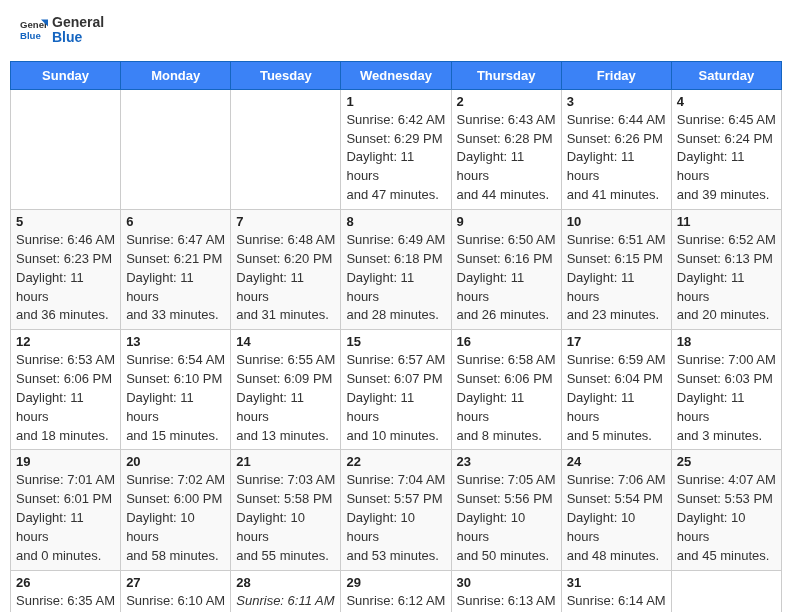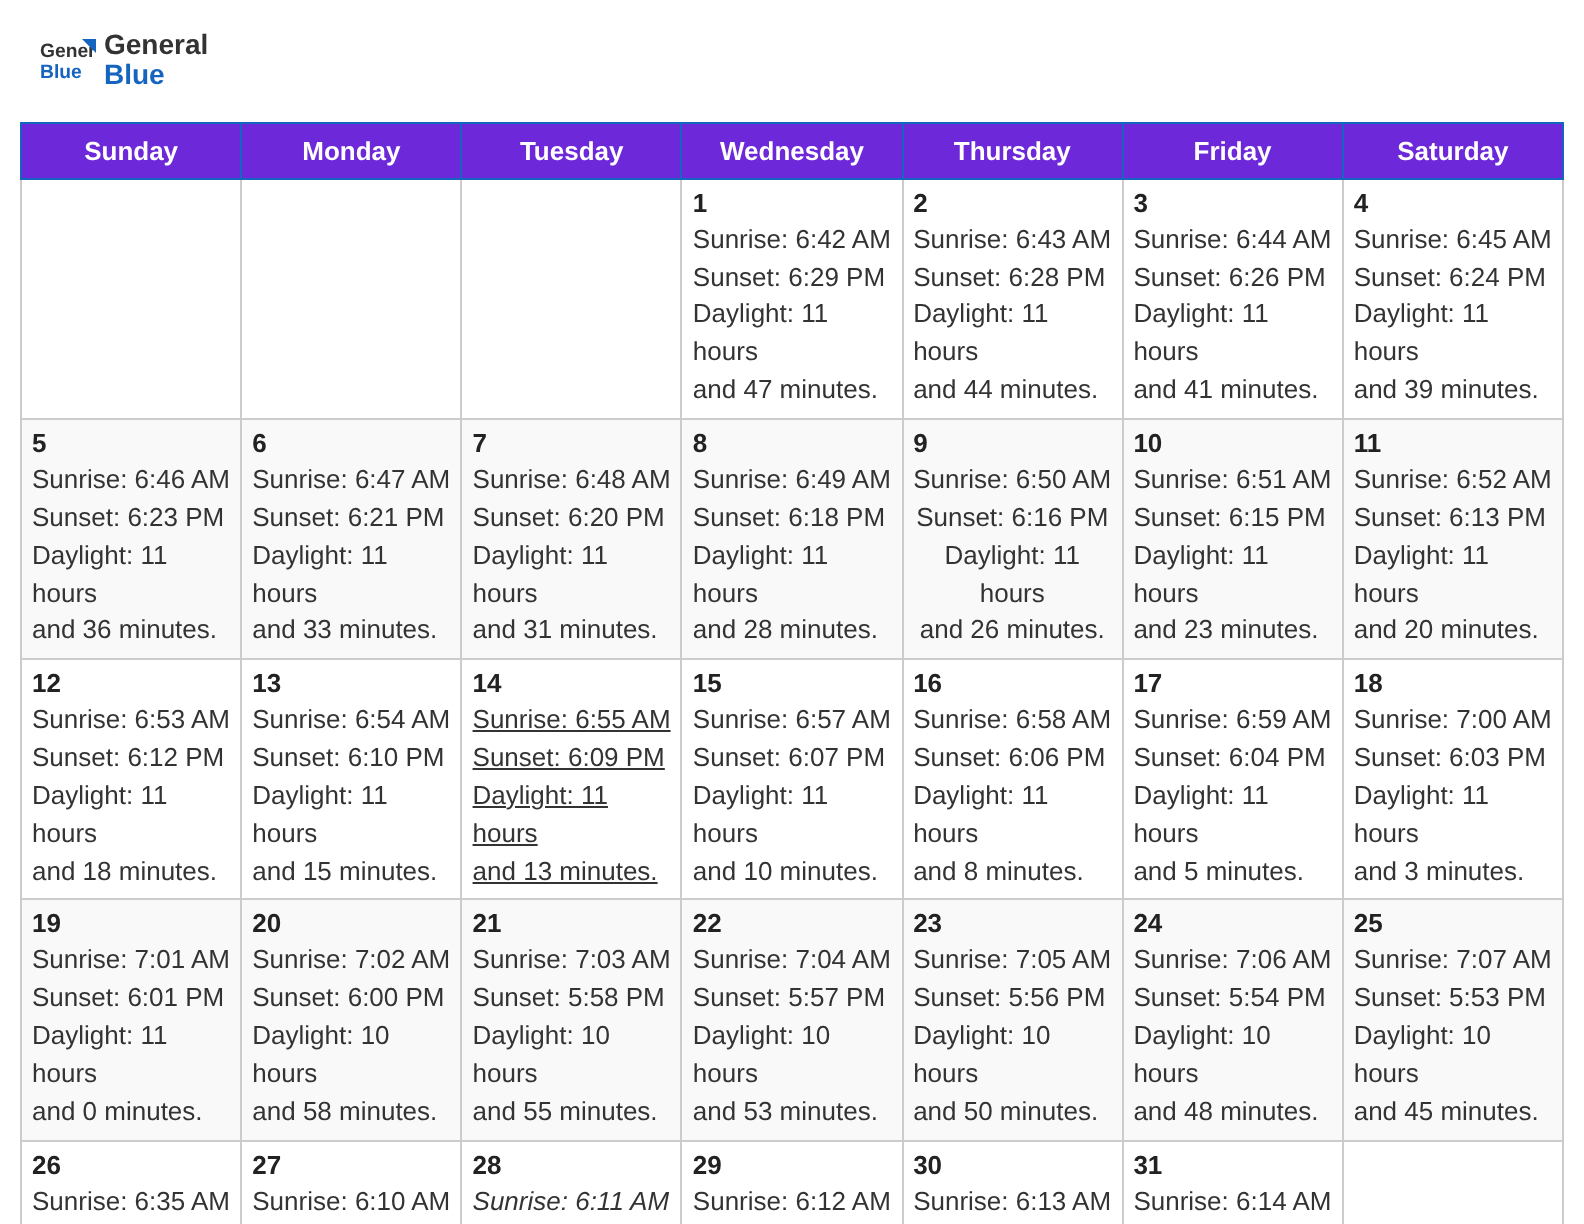--- a/index.html
+++ b/index.html
@@ -39,21 +39,21 @@
       font-size: 16px;
       font-weight: normal;
       color: #444;
     }
     .calendar {
       width: 100%;
       border-collapse: collapse;
       border: 1px solid #ccc;
     }
     .calendar th {
-      background-color: #6d28d9;
+      background-color: #3b82f6;
       color: #fff;
       text-align: center;
       font-size: 13px;
       padding: 6px 4px;
       border: 1px solid #1565c0;
       margin-left: 28px;
     }
     .calendar td {
       vertical-align: top;
       border: 1px solid #ccc;
@@ -168,21 +168,21 @@
         </td>
         <td>
           <span class="day-number">8</span>
           <div class="day-info" style="white-space: pre-line;">Sunrise: 6:49 AM
 Sunset: 6:18 PM
 Daylight: 11 hours
 and 28 minutes.</div>
         </td>
         <td>
           <span class="day-number">9</span>
-          <div class="day-info" style="white-space: pre-line; text-align: center;">Sunrise: 6:50 AM
+          <div class="day-info" style="white-space: pre-line;">Sunrise: 6:50 AM
 Sunset: 6:16 PM
 Daylight: 11 hours
 and 26 minutes.</div>
         </td>
         <td>
           <span class="day-number">10</span>
           <div class="day-info" style="white-space: pre-line;">Sunrise: 6:51 AM
 Sunset: 6:15 PM
 Daylight: 11 hours
 and 23 minutes.</div>
@@ -192,34 +192,34 @@
           <div class="day-info" style="white-space: pre-line;">Sunrise: 6:52 AM
 Sunset: 6:13 PM
 Daylight: 11 hours
 and 20 minutes.</div>
         </td>
       </tr>
       <tr>
         <td>
           <span class="day-number">12</span>
           <div class="day-info" style="white-space: pre-line;">Sunrise: 6:53 AM
-Sunset: 6:12 PM
+Sunset: 6:06 PM
 Daylight: 11 hours
 and 18 minutes.</div>
         </td>
         <td>
           <span class="day-number">13</span>
           <div class="day-info" style="white-space: pre-line;">Sunrise: 6:54 AM
 Sunset: 6:10 PM
 Daylight: 11 hours
 and 15 minutes.</div>
         </td>
         <td>
           <span class="day-number">14</span>
-          <div class="day-info" style="white-space: pre-line; text-decoration: underline;">Sunrise: 6:55 AM
+          <div class="day-info" style="white-space: pre-line;">Sunrise: 6:55 AM
 Sunset: 6:09 PM
 Daylight: 11 hours
 and 13 minutes.</div>
         </td>
         <td>
           <span class="day-number">15</span>
           <div class="day-info" style="white-space: pre-line;">Sunrise: 6:57 AM
 Sunset: 6:07 PM
 Daylight: 11 hours
 and 10 minutes.</div>
@@ -284,21 +284,21 @@
         </td>
         <td>
           <span class="day-number">24</span>
           <div class="day-info" style="white-space: pre-line;">Sunrise: 7:06 AM
 Sunset: 5:54 PM
 Daylight: 10 hours
 and 48 minutes.</div>
         </td>
         <td>
           <span class="day-number">25</span>
-          <div class="day-info" style="white-space: pre-line;">Sunrise: 7:07 AM
+          <div class="day-info" style="white-space: pre-line;">Sunrise: 4:07 AM
 Sunset: 5:53 PM
 Daylight: 10 hours
 and 45 minutes.</div>
         </td>
       </tr>
       <tr>
         <td>
           <span class="day-number">26</span>
           <div class="day-info" style="white-space: pre-line;">Sunrise: 6:35 AM
 Sunset: 4:52 PM

